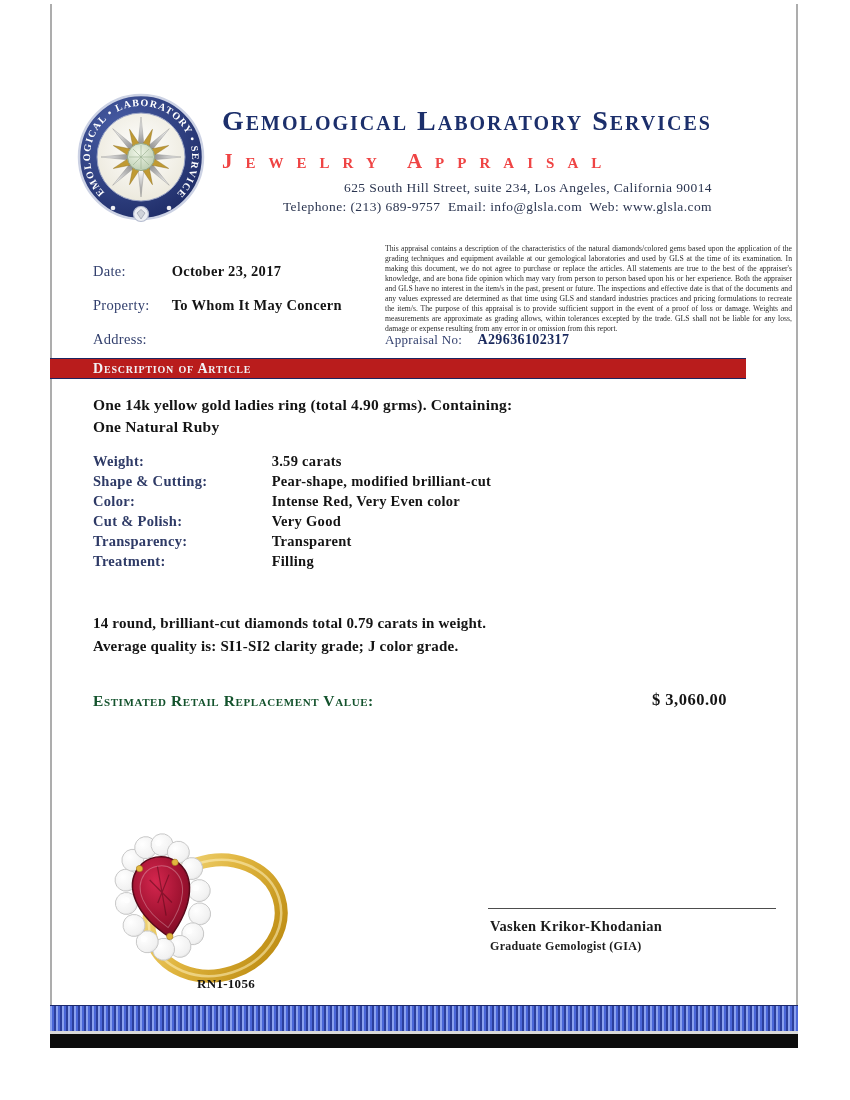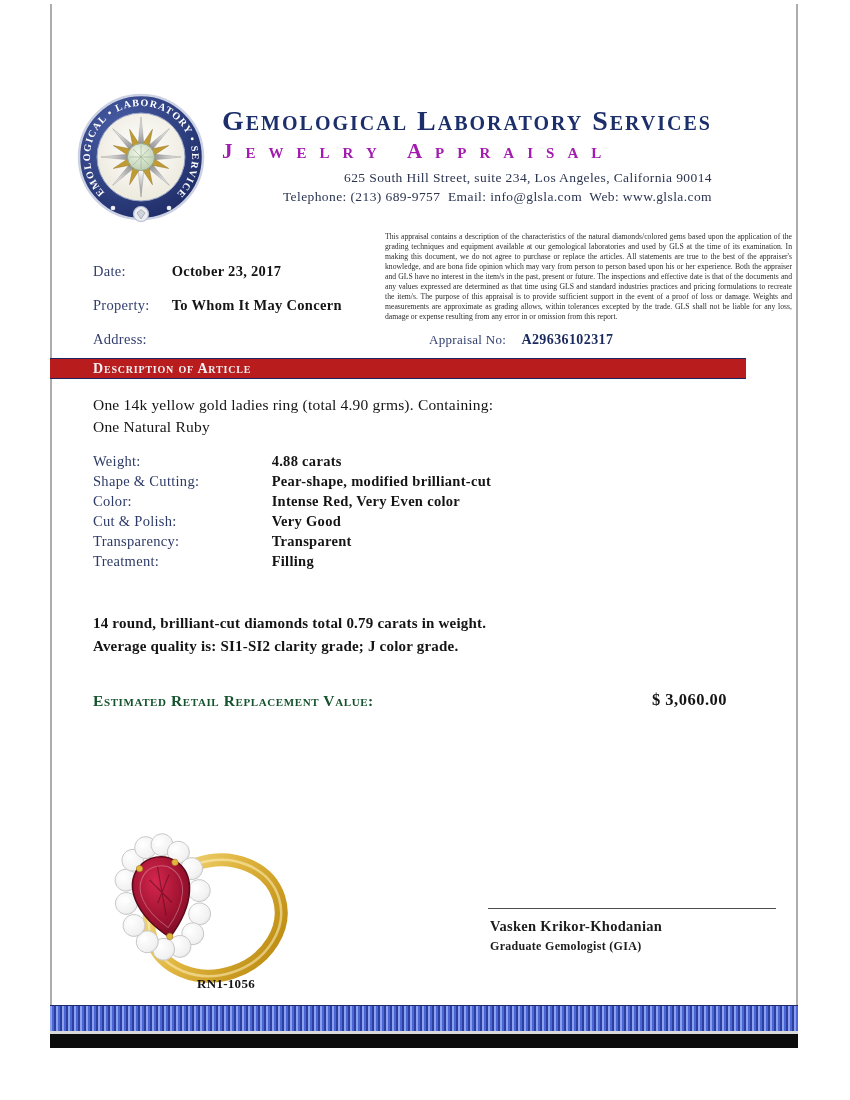--- a/index.html
+++ b/index.html
@@ -15,57 +15,57 @@
   
   .header { position:absolute; left:74px; top:92px; display:flex; gap:14px; }
   .logo-wrap { width:134px; height:134px; flex:0 0 auto; }
   .title-block { padding-top:14px; }
   .org-name {
     font-variant:small-caps; font-weight:700; font-size:28px; letter-spacing:2px;
     color:#1c2f6b; line-height:1.05; white-space:nowrap;
   }
   .doc-type {
     font-variant:small-caps; font-weight:700; font-size:21px; letter-spacing:0.62em;
-    color:#a21caf; margin-top:4px; white-space:nowrap;
+    color:#ef4444; margin-top:14px; white-space:nowrap;
   }
   .addr-line, .contact-line {
     font-size:13.5px; color:#2b3550; letter-spacing:0.4px; margin-top:3px; white-space:pre;text-align:right;
   }
   .addr-line { margin-top:6px; }
 
   
   .info-block { position:absolute; left:93px; top:263px; font-size:14.5px; }
   .info-row { margin-bottom:16px; height:18px; }
   .info-label { display:inline-block; width:75px; color:#33406e; letter-spacing:0.3px; }
   .info-value { font-weight:700; color:#141414; letter-spacing:0.3px; }
 
   
   .disclaimer {
-    position:absolute; left:385px; top:232px; width:407px;
+    position:absolute; left:385px; top:244px; width:407px;
     font-size:7.7px; line-height:1.3; text-align:justify; color:#2c2c2c;
   }
   .appraisal-row { position:absolute; left:385px; top:332px; font-size:13px; }
-  .appraisal-label { color:#33406e; letter-spacing:0.3px;margin-left:44px; }
+  .appraisal-label { color:#33406e; letter-spacing:0.3px; }
   .appraisal-value { font-weight:700; color:#1b2a5e; font-size:14px; margin-left:12px; letter-spacing:0.4px; }
 
   
   .section-band {
     position:absolute; left:50px; top:358px; width:696px; height:21px;
     background:#b91c1c; border-top:1px solid #1d2560; border-bottom:1px solid #1d2560;
   }
   .section-title {
     font-variant:small-caps; font-weight:700; color:#f2f2f6; font-size:14px;
     letter-spacing:0.8px; line-height:19px; padding-left:43px;
   }
 
   
-  .desc-para { position:absolute; left:93px; top:394px; font-size:15.5px; font-weight:400; line-height:1.45; color:#141414; letter-spacing:0.2px; }
+  .desc-para { position:absolute; left:93px; top:394px; font-size:15.5px; font-weight:700; line-height:1.45; color:#141414; letter-spacing:0.2px; }
   .specs { position:absolute; left:93px; top:453px; font-size:14.5px; }
   .spec-row { height:20px; }
-  .spec-label { display:inline-block; width:175px; font-weight:400; color:#2e3a66; letter-spacing:0.3px; }
+  .spec-label { display:inline-block; width:175px; font-weight:700; color:#2e3a66; letter-spacing:0.3px; }
   .spec-value { font-weight:700; color:#141414; letter-spacing:0.3px; }
 
   .diamond-para { position:absolute; left:93px; top:612px; font-size:15px; font-weight:700; line-height:1.5; color:#141414; letter-spacing:0.2px; }
 
   .valuation-label {
     position:absolute; left:93px; top:692px; font-variant:small-caps; font-weight:700;
     font-size:15.5px; color:#14532d; letter-spacing:0.6px;
   }
   .valuation-amount {
     position:absolute; left:557px; top:690px; width:170px; text-align:right;
@@ -189,21 +189,21 @@
   </div>
 
   <div class="desc-para">
     <div>One 14k yellow gold ladies ring (total 4.90 grms). Containing:</div>
     <div>One Natural Ruby</div>
   </div>
 
   <div class="specs">
     <div class="spec-row">
       <span class="spec-label">Weight:</span>
-      <span class="spec-value">4.88 carats</span>
+      <span class="spec-value">3.59 carats</span>
     </div>
     <div class="spec-row">
       <span class="spec-label">Shape &amp; Cutting:</span>
       <span class="spec-value">Pear-shape, modified brilliant-cut</span>
     </div>
     <div class="spec-row">
       <span class="spec-label">Color:</span>
       <span class="spec-value">Intense Red, Very Even color</span>
     </div>
     <div class="spec-row">

